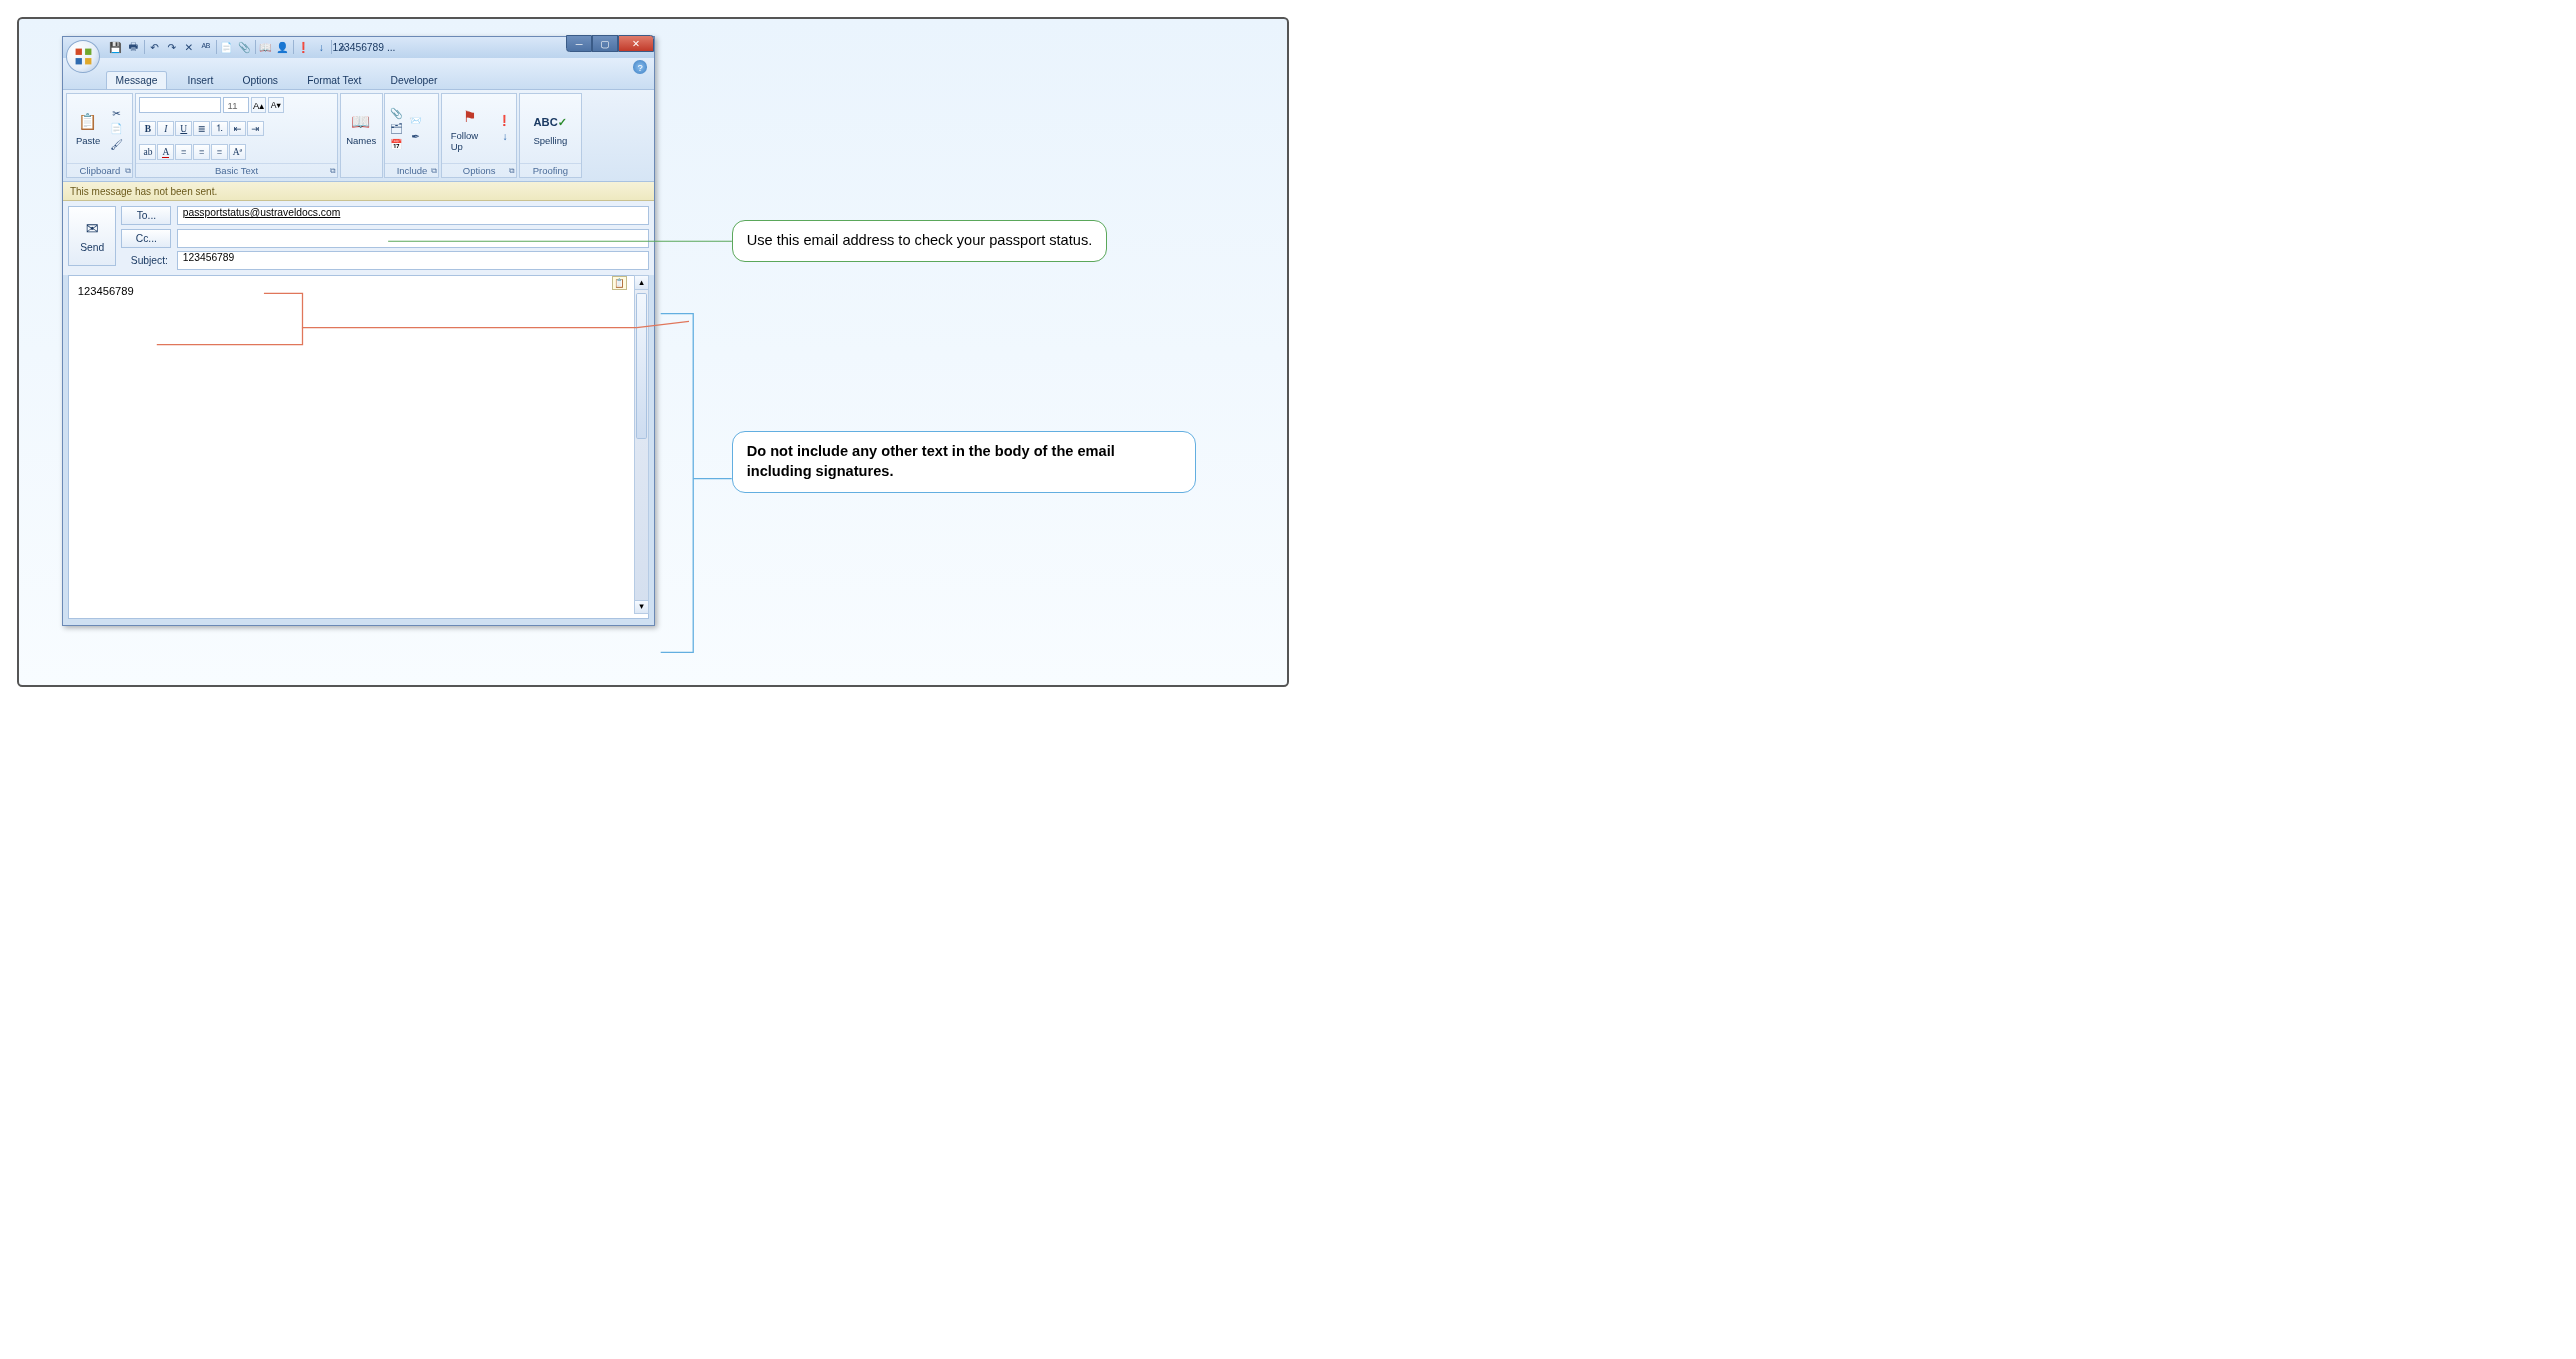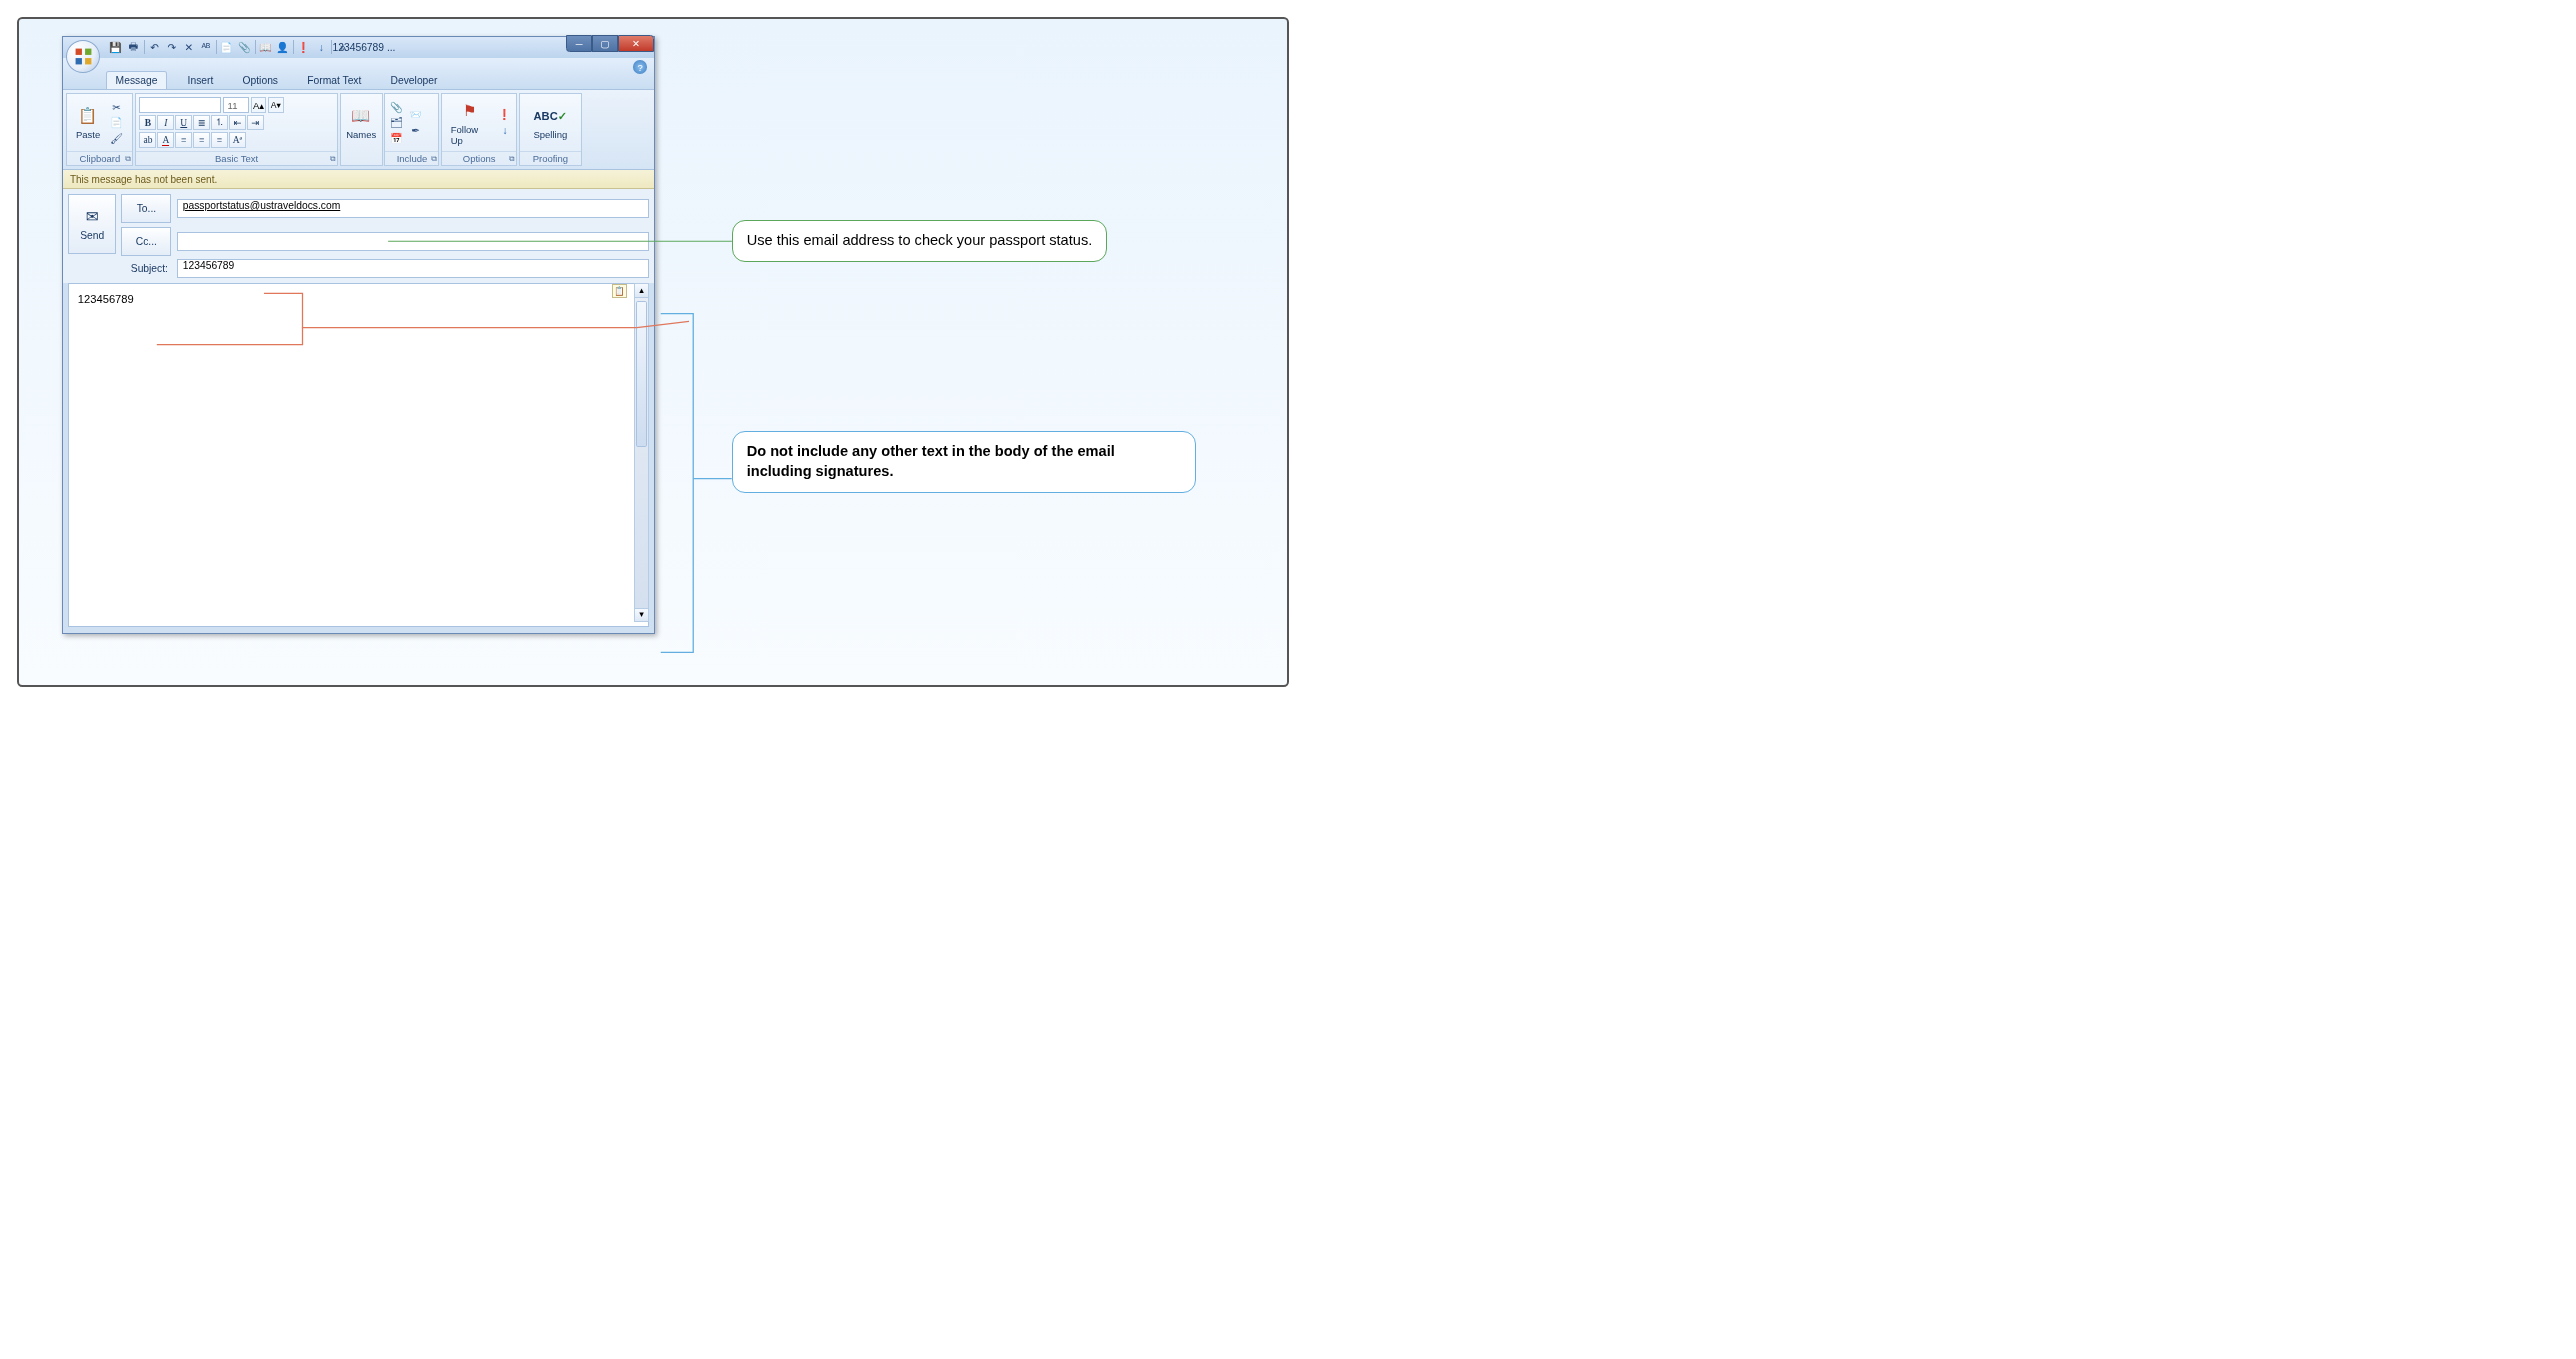--- a/index.html
+++ b/index.html
@@ -80,21 +80,21 @@
 
 
 .infobar { background:linear-gradient(#f6f2d8,#eee9c0); border-bottom:0.9px solid #c9c190; font-size:10px; color:#6b5a1b; padding:3.4px 6.9px;}
 
 
 .hdr { background:#e8f0fa; padding:5.2px; display:flex; gap:5.2px;}
 .send-btn { width:48px; height:60px; background:linear-gradient(#fdfeff,#e4edf8); border:0.9px solid #a9c2e0; display:flex; flex-direction:column; align-items:center; justify-content:center; font-size:10.3px; color:#1b3a63; gap:3.4px;}
 .send-btn .env-ic { font-size:15.5px;}
 .fields { flex:1; display:flex; flex-direction:column; gap:3.4px;}
 .field-row { display:flex; align-items:center; gap:5.2px;}
-.lbl-btn { width:50px; height:29px; background:linear-gradient(#fdfeff,#e4edf8); border:0.9px solid #a9c2e0; font-size:10.3px; color:#1b3a63; display:flex;align-items:center;justify-content:center;}
+.lbl-btn { width:50px; height:19px; background:linear-gradient(#fdfeff,#e4edf8); border:0.9px solid #a9c2e0; font-size:10.3px; color:#1b3a63; display:flex;align-items:center;justify-content:center;}
 .lbl-txt { width:50px; font-size:10.3px; color:#1b3a63; text-align:right; padding-right:3.4px;}
 .txt-input { flex:1; height:19px; border:0.9px solid #a9c2e0; background:#fff; font-size:10.3px; padding:0 5.2px; color:#000;}
 .to-val { text-decoration:underline; }
 
 
 .msg-body-wrap { position:relative; }
 .msg-body { background:#fff; border:0.9px solid #a9c2e0; height:344px; margin:0 5.2px 5.2px 5.2px; padding:8.6px; font-size:11.2px; color:#000; position:relative;}
 .vscroll { position:absolute; right:5.2px; top:0; bottom:5.2px; width:14.6px; background:linear-gradient(#e9eef6,#d4dfef); border:0.9px solid #b6cbe4; display:flex; flex-direction:column;}
 .vscroll .arr { height:13.7px; display:flex;align-items:center;justify-content:center; font-size:7.7px; background:linear-gradient(#f6faff,#dde8f5); border-bottom:0.9px solid #b6cbe4;}
 .vscroll .arr.dn { border-top:0.9px solid #b6cbe4; border-bottom:none;}
@@ -174,21 +174,21 @@
           <div class="mini-col">
             <span class="ic">✂</span>
             <span class="ic">📄</span>
             <span class="ic">🖌</span>
           </div>
         </div>
         <div class="group-label"><span>Clipboard</span><span class="launcher">⧉</span></div>
       </div>
 
       <div class="group" style="width:203px">
-        <div class="group-body" style="flex-direction:column; align-items:stretch; gap:2px;">
+        <div class="group-body" style="flex-direction:column; align-items:stretch; gap:8px;">
           <div class="font-row">
             <div class="font-box" style="width:82px"> </div>
             <div class="font-box" style="width:26px">
                 <span>11</span>
               </div>
             <div class="b" style="width:15.5px;height:15.5px;border:0.9px solid #b6cbe4;display:flex;align-items:center;justify-content:center;font-size:9.5px">A▴</div>
             <div class="b" style="width:15.5px;height:15.5px;border:0.9px solid #b6cbe4;display:flex;align-items:center;justify-content:center;font-size:8.6px">A▾</div>
           </div>
           <div class="btnrow">
             <div class="b">

